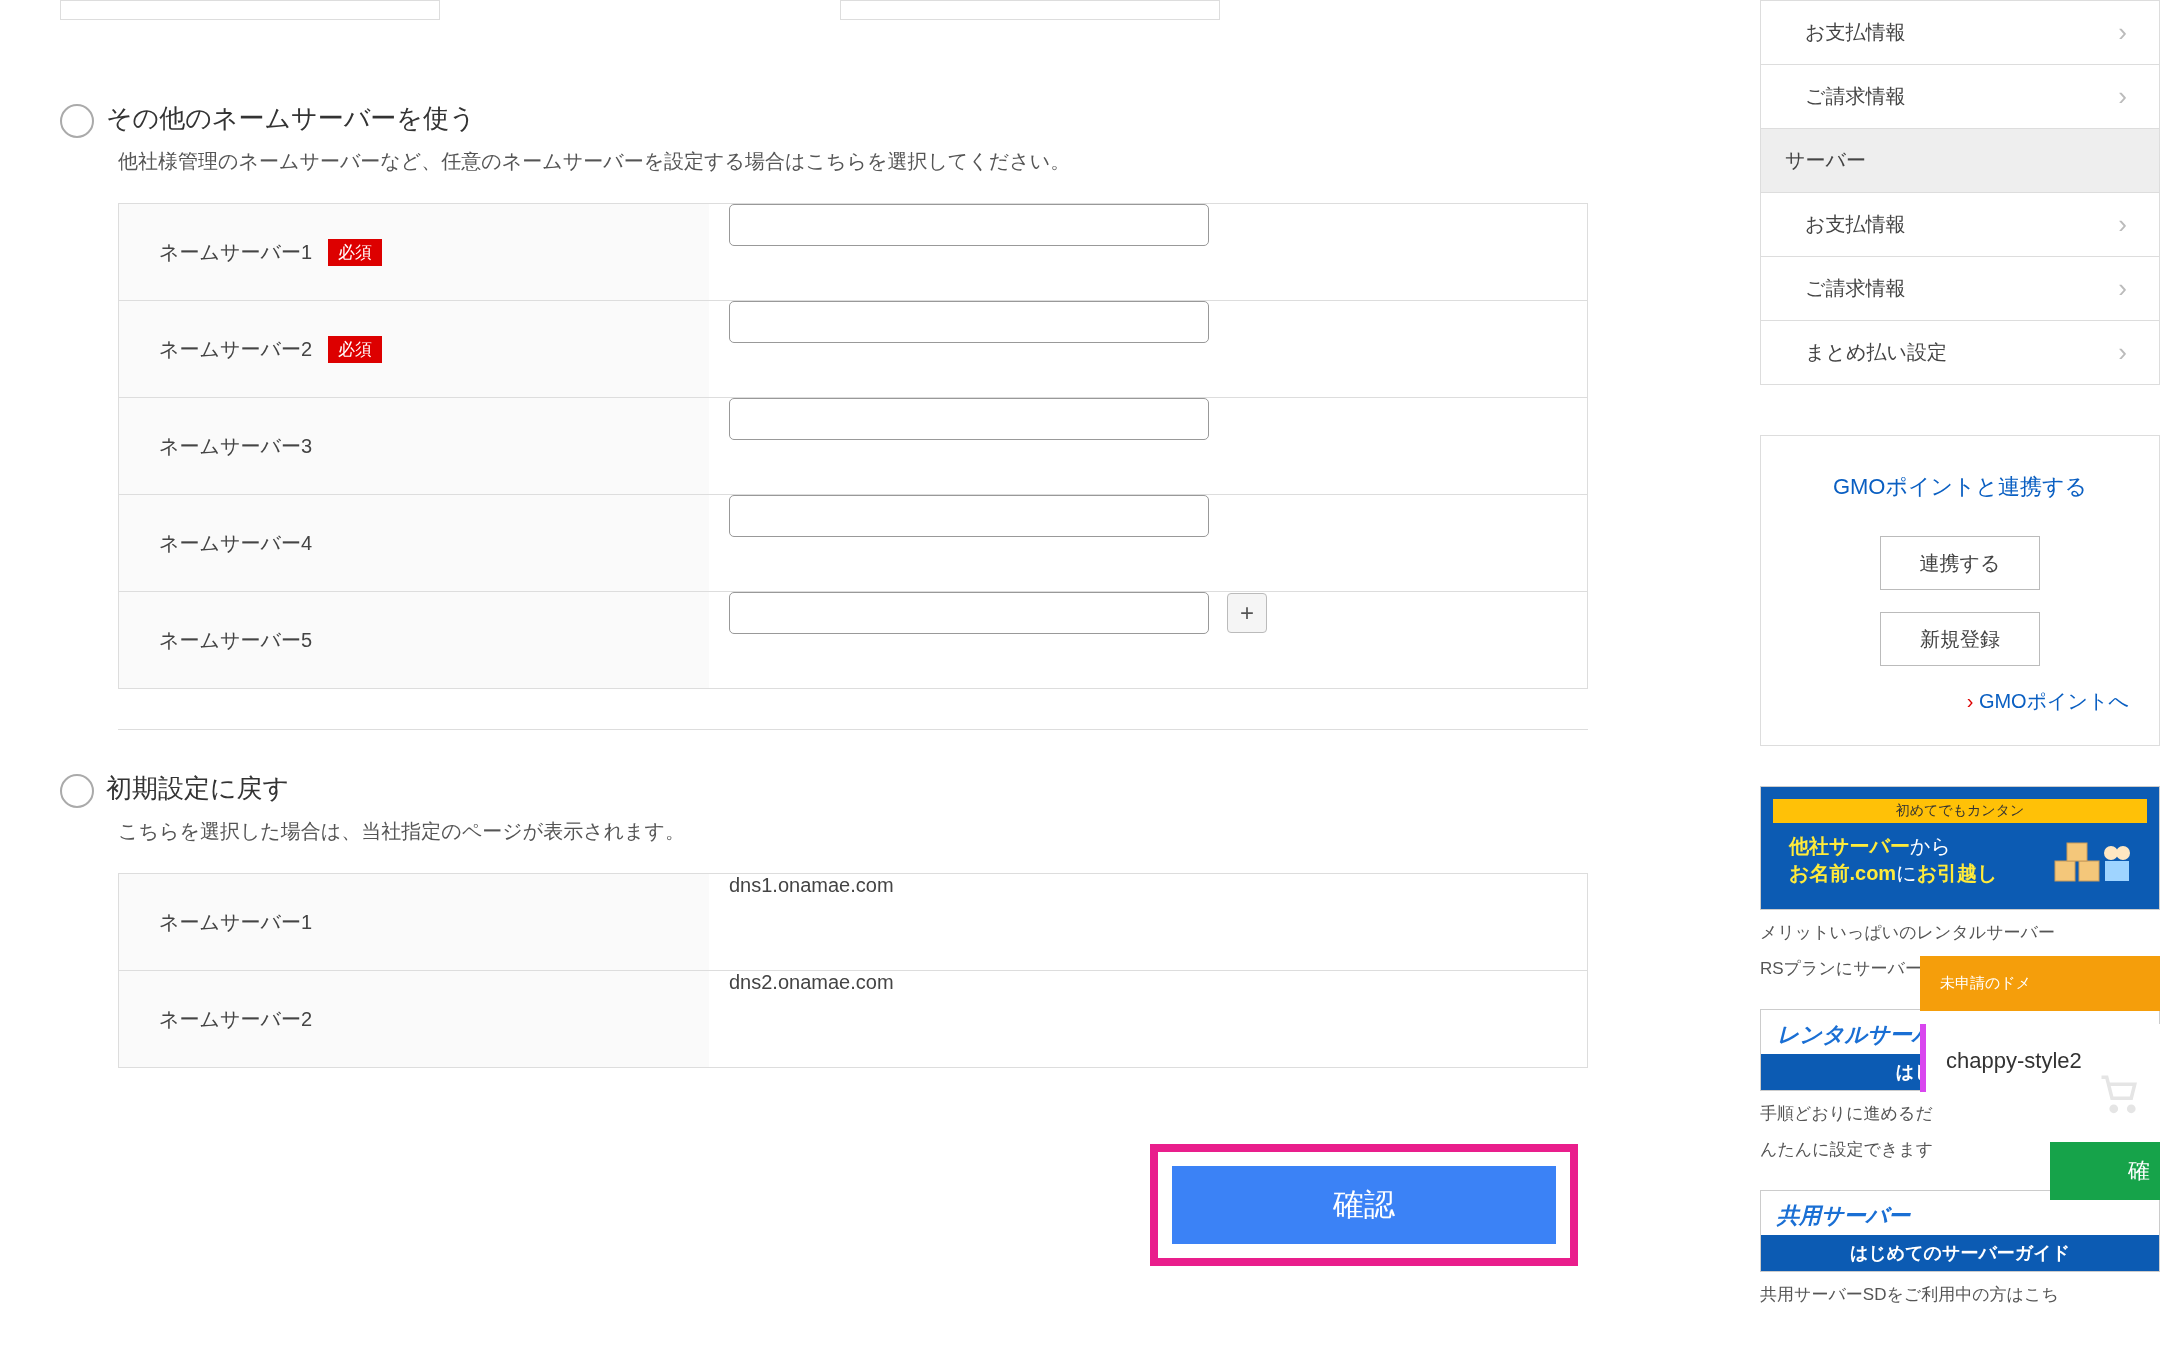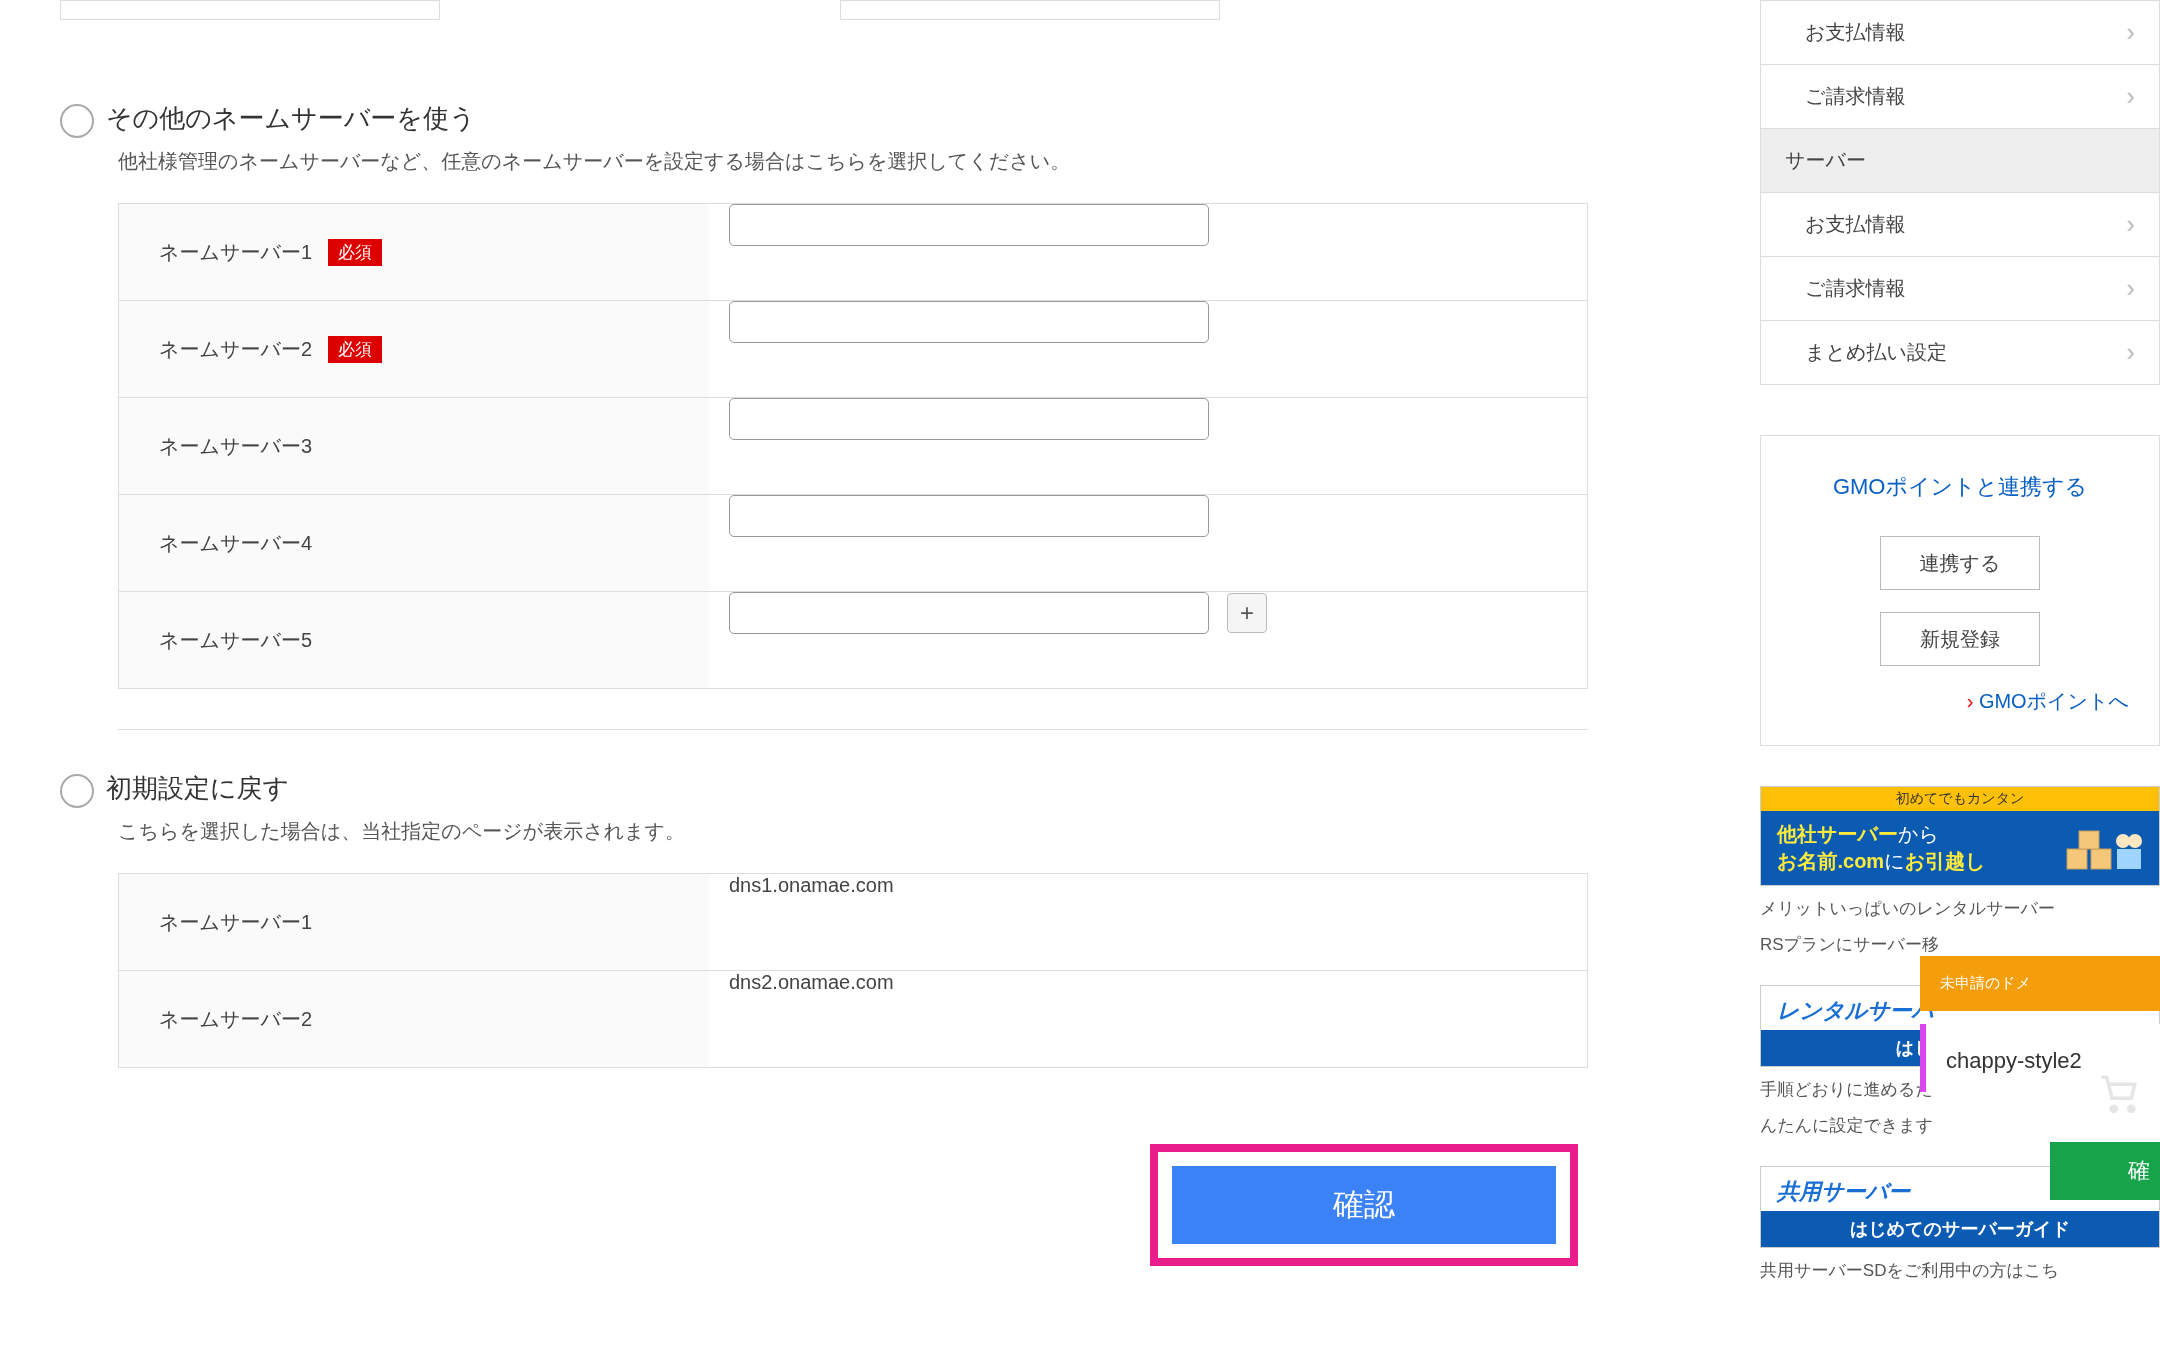--- a/index.html
+++ b/index.html
@@ -157,21 +157,21 @@
 .side-list {
   border-left: 1px solid #ddd;
   border-right: 1px solid #ddd;
   border-bottom: 1px solid #ddd;
 }
 .side-item {
   display: flex;
   justify-content: space-between;
   align-items: center;
   height: 64px;
-  padding: 0 24px 0 44px;
+  padding: 0 32px 0 44px;
   border-top: 1px solid #ddd;
   background: #fff;
   font-size: 20px;
   color: #444;
   cursor: pointer;
 }
 .side-item.header {
   background: #eee;
   padding-left: 24px;
   cursor: default;
@@ -211,21 +211,21 @@
   margin-top: 18px;
 }
 .gmo-link::before { content: "› "; color: #d00; }
 
 .banner1, .banner2, .banner3 {
   margin-top: 40px;
   border: 1px solid #ccc;
 }
 .banner1 {
   background: #0c5bb3;
-  padding: 0;
+  padding: 12px;
   position: relative;
 }
 .b1-top {
   background: #ffc107;
   color: #333;
   font-size: 14px;
   text-align: center;
   padding: 3px 0;
 }
 .b1-mid {

